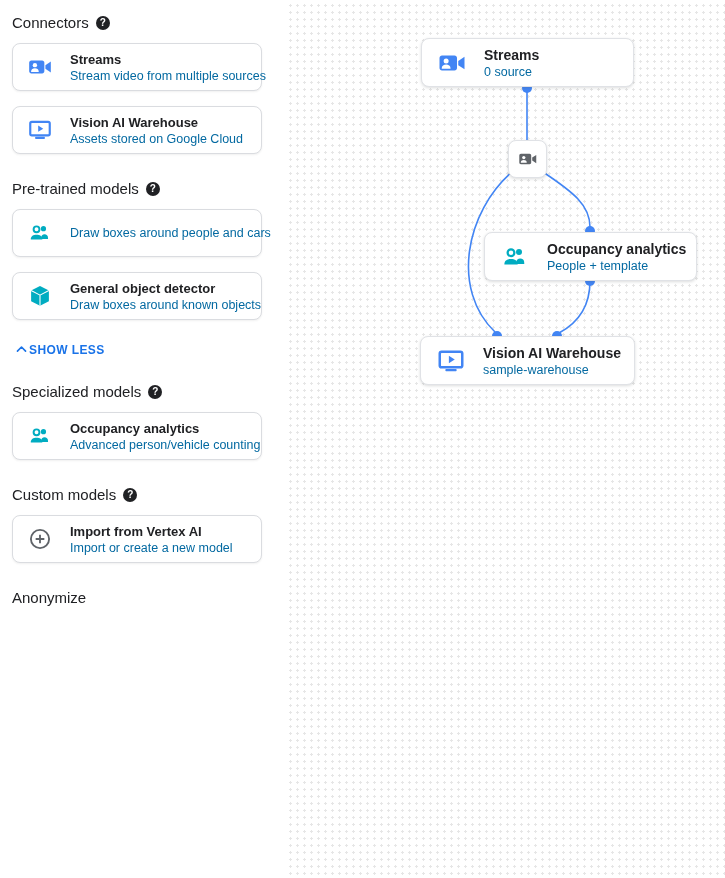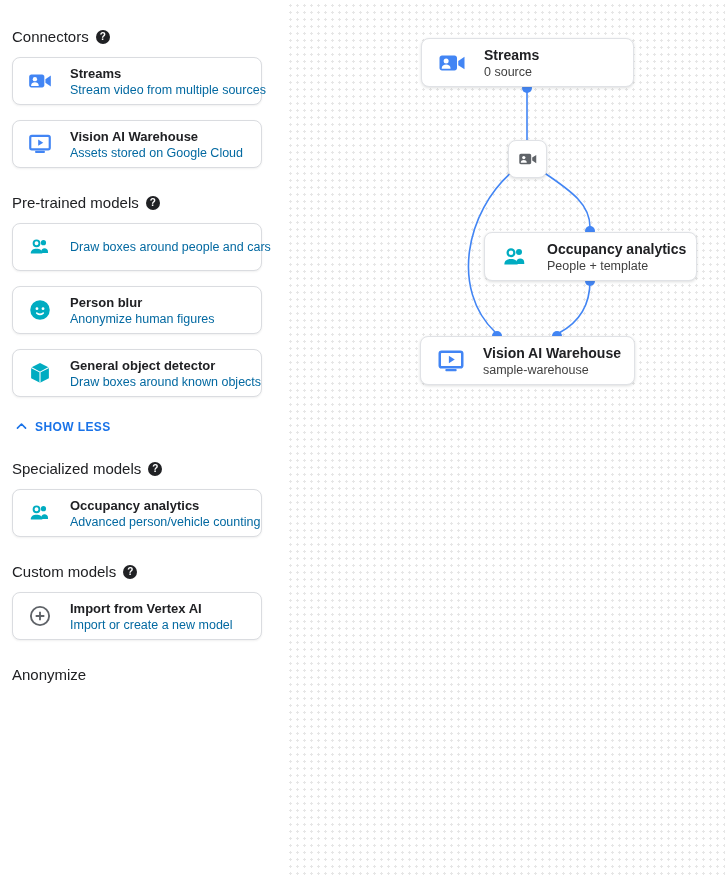--- a/index.html
+++ b/index.html
@@ -10,59 +10,59 @@
   }
   
   .sidebar{
     width:285px;min-width:285px;height:878px;box-sizing:border-box;
     padding:12px 23px 12px 12px;background:#fff;overflow:hidden;
   }
   .section-heading{
     display:flex;align-items:center;gap:7px;
     font-size:15px;color:#202124;margin:26px 0 12px 0;
   }
-  .section-heading.first{margin-top:16px;}
+  .section-heading.first{margin-top:2px;}
   .help-badge{
     width:14px;height:14px;border-radius:50%;background:#202124;color:#fff;
     display:inline-flex;align-items:center;justify-content:center;
     font-size:10px;font-weight:bold;line-height:1;cursor:pointer;
   }
   .card{
     height:48px;box-sizing:border-box;background:#fff;
     border:1px solid #dadce0;border-radius:8px;
     box-shadow:0 1px 2px rgba(60,64,67,.08);
     display:flex;align-items:center;padding:0 14px;margin-bottom:15px;
     cursor:grab;
   }
   .card .icon-wrap{width:26px;height:26px;margin-right:17px;flex:none;display:flex;align-items:center;justify-content:center;}
   .card .texts{display:flex;flex-direction:column;gap:2px;min-width:0;}
   .card .title{font-size:13px;font-weight:bold;color:#202124;white-space:nowrap;}
   .card .subtitle{font-size:12.5px;color:#0369a1;white-space:nowrap;}
   .show-less{
-    display:flex;align-items:center;gap:6px;color:#1a73e8;
+    display:flex;align-items:center;color:#1a73e8;
     font-size:12px;font-weight:bold;letter-spacing:.4px;
     margin:22px 0 0 2px;cursor:pointer;
   }
   
   .canvas{
     position:relative;flex:1;height:878px;background:#fff;
     background-image:radial-gradient(#e6e6e6 1.1px, transparent 1.1px);
     background-size:7px 7px;background-position:2px 2px;
   }
   .edges{position:absolute;left:0;top:0;width:100%;height:100%;}
   .node{
     position:absolute;box-sizing:border-box;background:#fff;
     border:1px solid #e0e2e6;border-radius:8px;
     box-shadow:0 1px 3px rgba(60,64,67,.18);
     display:flex;align-items:center;padding:0 15px;cursor:grab;
   }
   .node .icon-wrap{width:30px;height:30px;margin-right:17px;flex:none;display:flex;align-items:center;justify-content:center;}
   .node .texts{display:flex;flex-direction:column;gap:2px;}
   .node .title{font-size:14px;font-weight:bold;color:#202124;white-space:nowrap;}
-  .node .subtitle{font-size:12.5px;color:#404040;white-space:nowrap;}
+  .node .subtitle{font-size:12.5px;color:#0369a1;white-space:nowrap;}
   .node-streams{left:136px;top:38px;width:213px;height:49px;}
   .node-occupancy{left:199px;top:232px;width:213px;height:49px;}
   .node-warehouse{left:135px;top:336px;width:215px;height:49px;}
   .node-mini{
     position:absolute;left:223px;top:140px;width:39px;height:38px;
     background:#fff;border:1px solid #e0e2e6;border-radius:8px;
     box-shadow:0 1px 3px rgba(60,64,67,.18);
     display:flex;align-items:center;justify-content:center;cursor:grab;box-sizing:border-box;
   }
 </style>
@@ -118,34 +118,20 @@
         <path fill="#00acc1" d="M13 16.6c0-2.3 1.4-3.4 3.2-3.4s3.2 1.1 3.2 3.4v.9H13z"></path>
         <circle cx="8.8" cy="8.6" r="2.7" fill="none" stroke="#00acc1" stroke-width="1.8"></circle>
         <path fill="#00acc1" d="M3.5 17.5c0-2.7 2.3-4 5.3-4s5.3 1.3 5.3 4v.4H3.5z"></path>
       </svg>
     </span>
     <span class="texts">
       <span class="subtitle">Draw boxes around people and cars</span>
     </span>
   </div>
 
-  <div class="card">
-    <span class="icon-wrap">
-      <svg width="26" height="26" viewBox="0 0 24 24">
-        <circle cx="12" cy="12" r="9" fill="#00acc1"></circle>
-        <circle cx="9.2" cy="10.8" r="1.3" fill="#fff"></circle>
-        <circle cx="14.8" cy="10.8" r="1.3" fill="#fff"></circle>
-        <path d="M9 14.8q3 2.4 6 0" fill="none" stroke="#fff" stroke-width="1.5" stroke-linecap="round"></path>
-      </svg>
-    </span>
-    <span class="texts">
-      <span class="title">Person blur</span>
-      <span class="subtitle">Anonymize human figures</span>
-    </span>
-  </div>
 
   <div class="card">
     <span class="icon-wrap">
       <svg width="26" height="26" viewBox="0 0 24 24">
         <path fill="#00acc1" d="M12 2.8 20.2 7v9.8L12 21 3.8 16.8V7z"></path>
         <path d="M12 11.2 20.2 7M12 11.2 3.8 7M12 11.2V21" fill="none" stroke="#fff" stroke-width="1"></path>
       </svg>
     </span>
     <span class="texts">
       <span class="title">General object detector</span>

